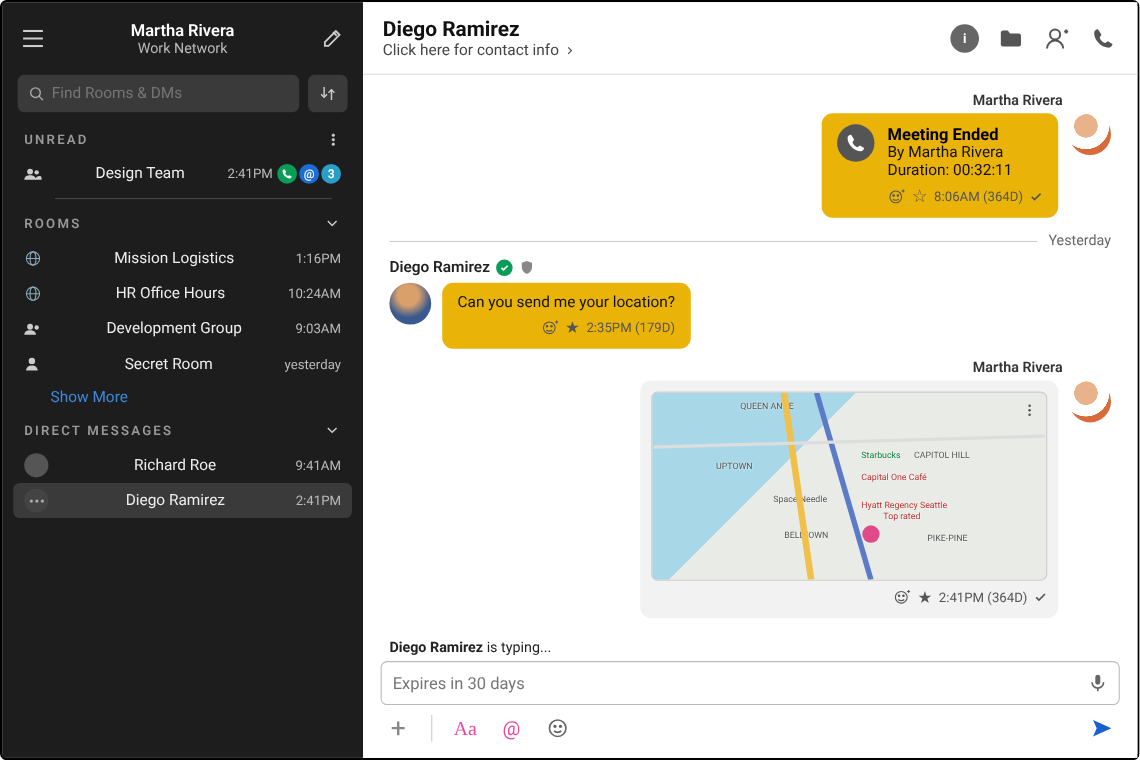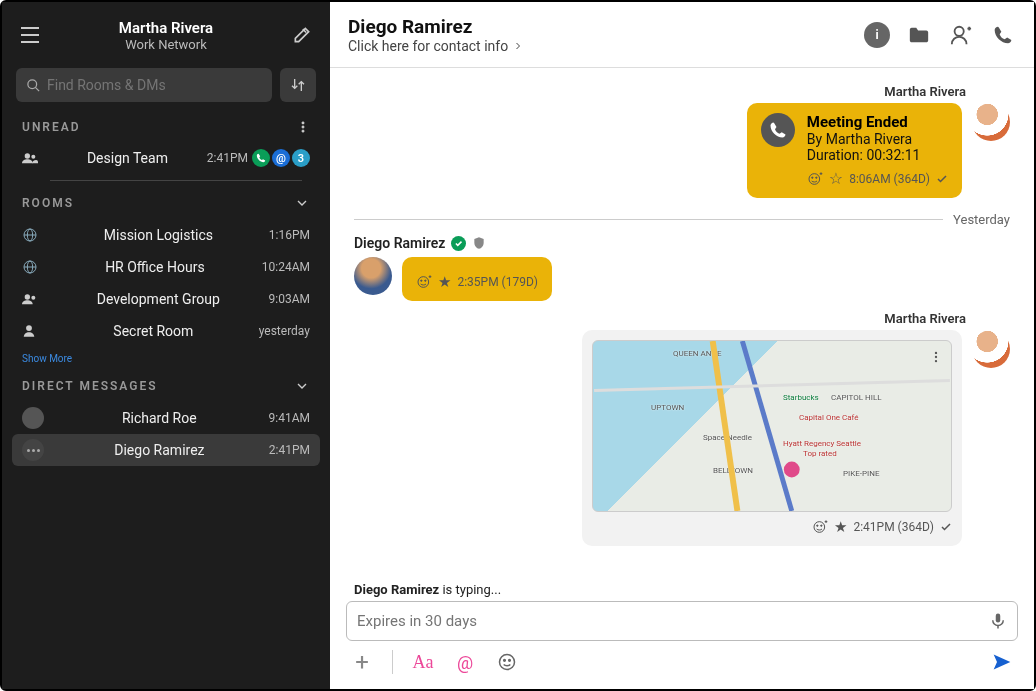--- a/index.html
+++ b/index.html
@@ -30,21 +30,21 @@
   .row .ico { width:26px; display:flex; align-items:center; justify-content:flex-start; }
   .row .label { flex:1; white-space:nowrap; overflow:hidden; text-overflow:ellipsis; }
   .row .time { color:#bbb; font-size:12px; }
   .row .badges { display:flex; gap:2px; margin-left:4px; }
   .badge-circ { width:18px; height:18px; border-radius:50%; display:flex; align-items:center; justify-content:center; font-size:11px; font-weight:600; color:#fff; }
   .badge-green { background:#0a9d58; }
   .badge-blue { background:#1a6dd6; }
   .badge-teal { background:#2a9ec7; }
 
   .hr-sep { border:none; border-top:1px solid #444; margin:6px 28px 6px 48px; }
-  .show-more { color:#3b8ae0; font-size:10px; padding:6px 20px; cursor:pointer; }
+  .show-more { color:#3b8ae0; font-size:14px; padding:6px 20px; cursor:pointer;margin-left:24px; }
 
   .dm-avatar { width:22px; height:22px; border-radius:50%; background:#555; margin-right:6px; flex-shrink:0; }
   .dm-typing { width:22px; height:22px; border-radius:50%; background:#444; display:flex; align-items:center; justify-content:center; margin-right:6px; }
   .dm-typing span { width:3px; height:3px; background:#aaa; border-radius:50%; margin:0 1px; }
 
   
   .main { flex:1; display:flex; flex-direction:column; background:#fff; }
   .chat-head { height:66px; border-bottom:1px solid #ddd; display:flex; align-items:center; padding:0 18px; }
   .chat-head .titleblock { flex:1; }
   .chat-head .title { font-size:19px; font-weight:700; color:#111; }
@@ -328,20 +328,21 @@
               </svg>
             </span>
           <span class="badge-shield"><svg width="14" height="14" viewBox="0 0 24 24" fill="#888">
                 <path d="M12 2l8 3v6c0 6-4 10-8 11-4-1-8-5-8-11V5l8-3z"></path>
                 <path d="M12 2v20" fill="#fff"></path>
               </svg></span>
         </div>
         <div class="bubble-row">
           <div class="avatar" style="background:radial-gradient(circle at 45% 30%,#d9a06b 0 28%,#3a5a8f 60%);"></div>
           <div class="bubble">
+            <div class="ml">Can you send me your location?</div>
             <div class="meta">
               <svg width="16" height="16" viewBox="0 0 24 24" fill="none" stroke="#555" stroke-width="1.5">
                   <circle cx="11" cy="12" r="8"></circle>
                   <circle cx="8" cy="10" r="1" fill="#555"></circle>
                   <circle cx="14" cy="10" r="1" fill="#555"></circle>
                   <path d="M7 15c2 2 6 2 8 0"></path>
                   <line x1="19" y1="4" x2="23" y2="4"></line>
                   <line x1="21" y1="2" x2="21" y2="6"></line>
                 </svg>
               <span style="font-size:15px;">★</span>
@@ -361,21 +362,21 @@
                     <circle cx="12" cy="12" r="2"></circle>
                     <circle cx="12" cy="19" r="2"></circle>
                   </svg></div>
               <span class="maplabel" style="top:8px;left:80px;">QUEEN ANNE</span>
               <span class="maplabel" style="top:62px;left:58px;">UPTOWN</span>
               <span class="maplabel" style="top:125px;left:120px;">BELLTOWN</span>
               <span class="maplabel" style="top:52px;left:238px;">CAPITOL HILL</span>
               <span class="maplabel" style="top:128px;left:250px;">PIKE-PINE</span>
               <span class="maplabel" style="top:92px;left:110px;">Space Needle</span>
               <span class="maplabel" style="top:52px;left:190px;color:#0a7d3c;">Starbucks</span>
-              <span class="maplabel" style="top:72px;left:190px;color:#b33;margin-left:16px;">Capital One Café</span>
+              <span class="maplabel" style="top:72px;left:190px;color:#b33;">Capital One Café</span>
               <span class="maplabel" style="top:98px;left:190px;color:#b33;">Hyatt Regency Seattle</span>
               <span class="maplabel" style="top:108px;left:210px;color:#b33;">Top rated</span>
               <svg style="position:absolute;inset:0" width="100%" height="100%" viewBox="0 0 360 172">
                 <path d="M120 0 L145 172" stroke="#f0c04a" stroke-width="6" fill="none"></path>
                 <path d="M150 0 L200 172" stroke="#5b7bc9" stroke-width="5" fill="none"></path>
                 <path d="M0 50 L360 40" stroke="#ddd" stroke-width="3" fill="none"></path>
                 <circle cx="200" cy="130" r="8" fill="#e04a8a"></circle>
               </svg>
             </div>
             <div class="meta">

